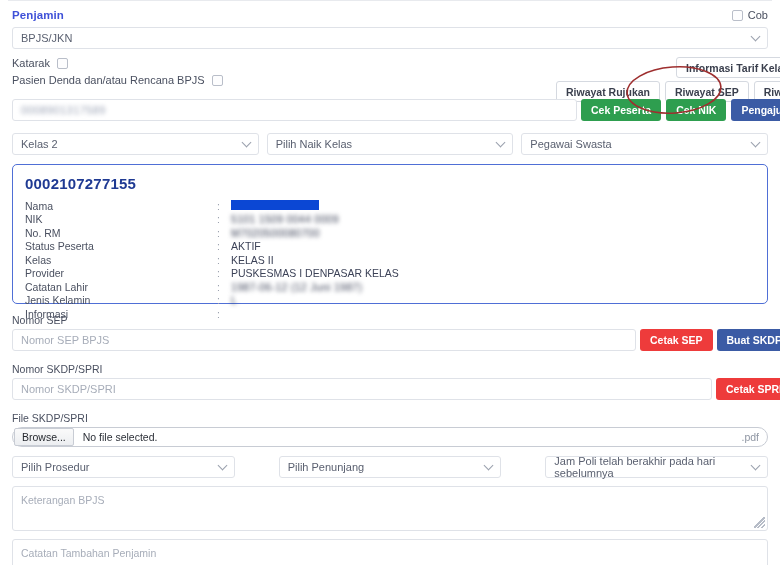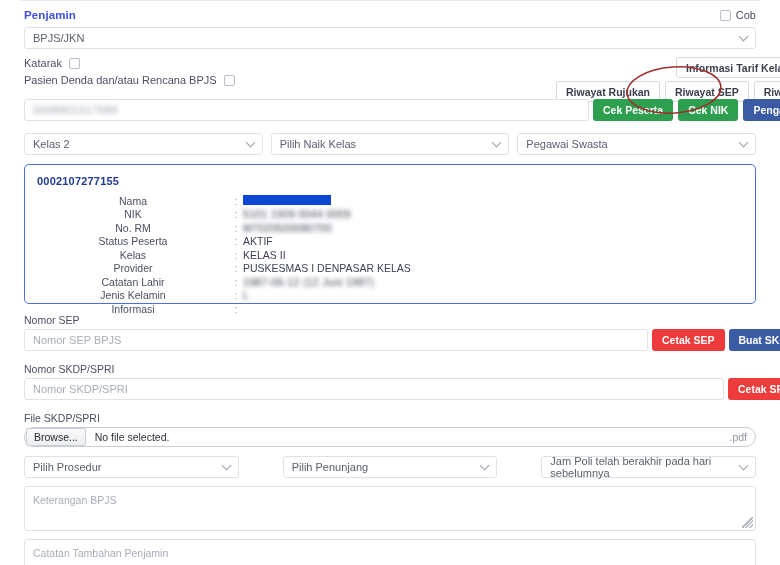--- a/index.html
+++ b/index.html
@@ -9,21 +9,21 @@
     background: #ffffff;
     font-family: "Liberation Sans", sans-serif;
     font-size: 11px;
     color: #3c4257;
     overflow: hidden;
   }
   #page {
     position: relative;
     width: 780px; height: 483px;
     background: #fff;
-    padding: 0 20px;
+    padding: 0 8px;
   }
   .hline { border-top: 1px solid #e8eaee; width: 100%; }
 
   
   .row-head {
     display: flex; align-items: center; justify-content: space-between;
     padding: 8px 4px 4px 4px;
   }
   .section-title {
     color: #3f51d8; font-weight: bold; font-size: 11.5px; letter-spacing: .1px;
@@ -90,24 +90,24 @@
   
   .triple { display: flex; gap: 8px; margin: 6px 4px 0 4px; }
   .triple > div { flex: 1; }
 
   
   .card {
     margin: 9px 4px 0 4px; border: 1px solid #4f6fd6; border-radius: 5px;
     background: #fff; padding: 10px 12px 10px 12px; height: 140px;
   }
   .card-id {
-    color: #1f3a93; font-weight: bold; font-size: 11px; margin-bottom: 7px;
+    color: #1f3a93; font-weight: bold; font-size: 15px; margin-bottom: 7px;
     letter-spacing: .2px;
   }
-  .kv { display: flex; align-items: center; height: 13.5px; text-align: center; }
+  .kv { display: flex; align-items: center; height: 13.5px; }
   .kv .k { width: 192px; color: #4a5060; font-size: 10.5px; }
   .kv .c { width: 14px; color: #9aa0ad; font-size: 10.5px; }
   .kv .v { color: #3c4257; font-size: 10.5px; }
   .redact-bar {
     display: inline-block; width: 88px; height: 10px; background: #0b47d4;
   }
   .blur-v { filter: blur(1.9px); color: #8a93a6; font-size: 10.5px; letter-spacing: .3px; }
 
   
   .flabel { font-size: 10.5px; color: #4a5060; margin: 10px 4px 3px 4px; }

